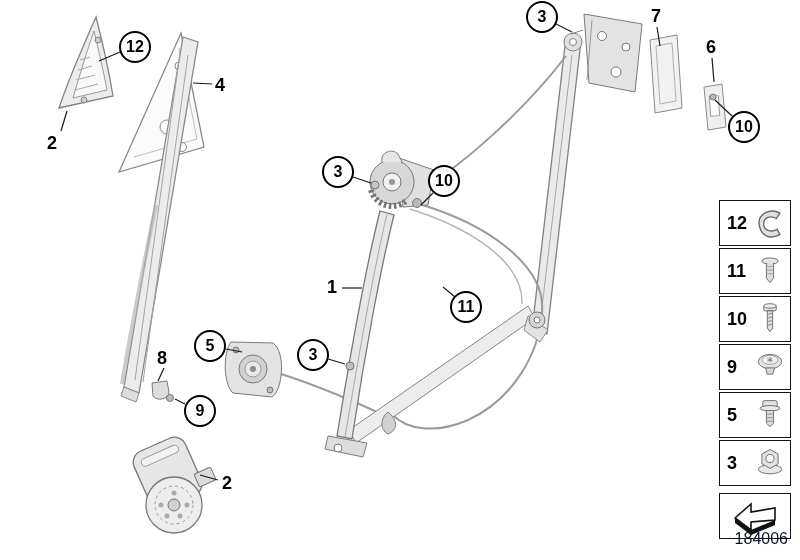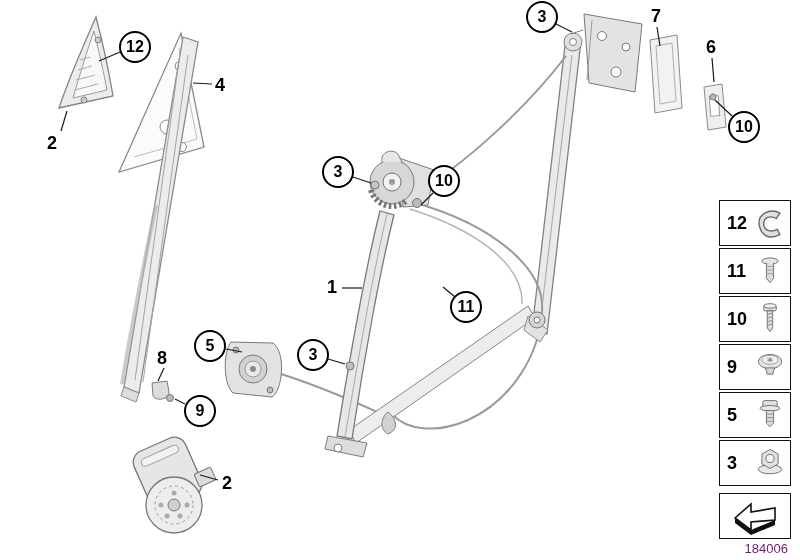--- a/index.html
+++ b/index.html
@@ -11,21 +11,21 @@
              background:#fff;display:flex;align-items:center;justify-content:center;
              font-size:16px;box-sizing:border-box;}
   .co.plain{font-size:18px;line-height:20px;}
   .legend{position:absolute;left:719px;top:200px;width:72px;display:flex;
           flex-direction:column;gap:2px;z-index:5;}
   .lbox{height:46px;border:1.5px solid #111;background:#fff;display:flex;
         align-items:center;box-sizing:border-box;}
   .lnum{font-weight:bold;font-size:18px;padding-left:7px;min-width:22px;}
   .licon{margin-left:auto;margin-right:2px;display:block;}
   .arrowbox{margin-top:5px;justify-content:center;}
-  .dno{position:absolute;right:12px;bottom:4px;font-size:13px;color:#701a75;z-index:5;}
+  .dno{position:absolute;right:12px;bottom:12px;font-size:16px;color:#0f172a;z-index:5;}
 </style>
 </head>
 <body>
 
 <div class="stage">
 
   <svg class="art" width="800" height="560" viewBox="0 0 800 560">
 
     <g>
       <path d="M181,33 L204,147 L119,172 Z" fill="#fbfbfb" stroke="#8a8a8a" stroke-width="1.3"></path>

